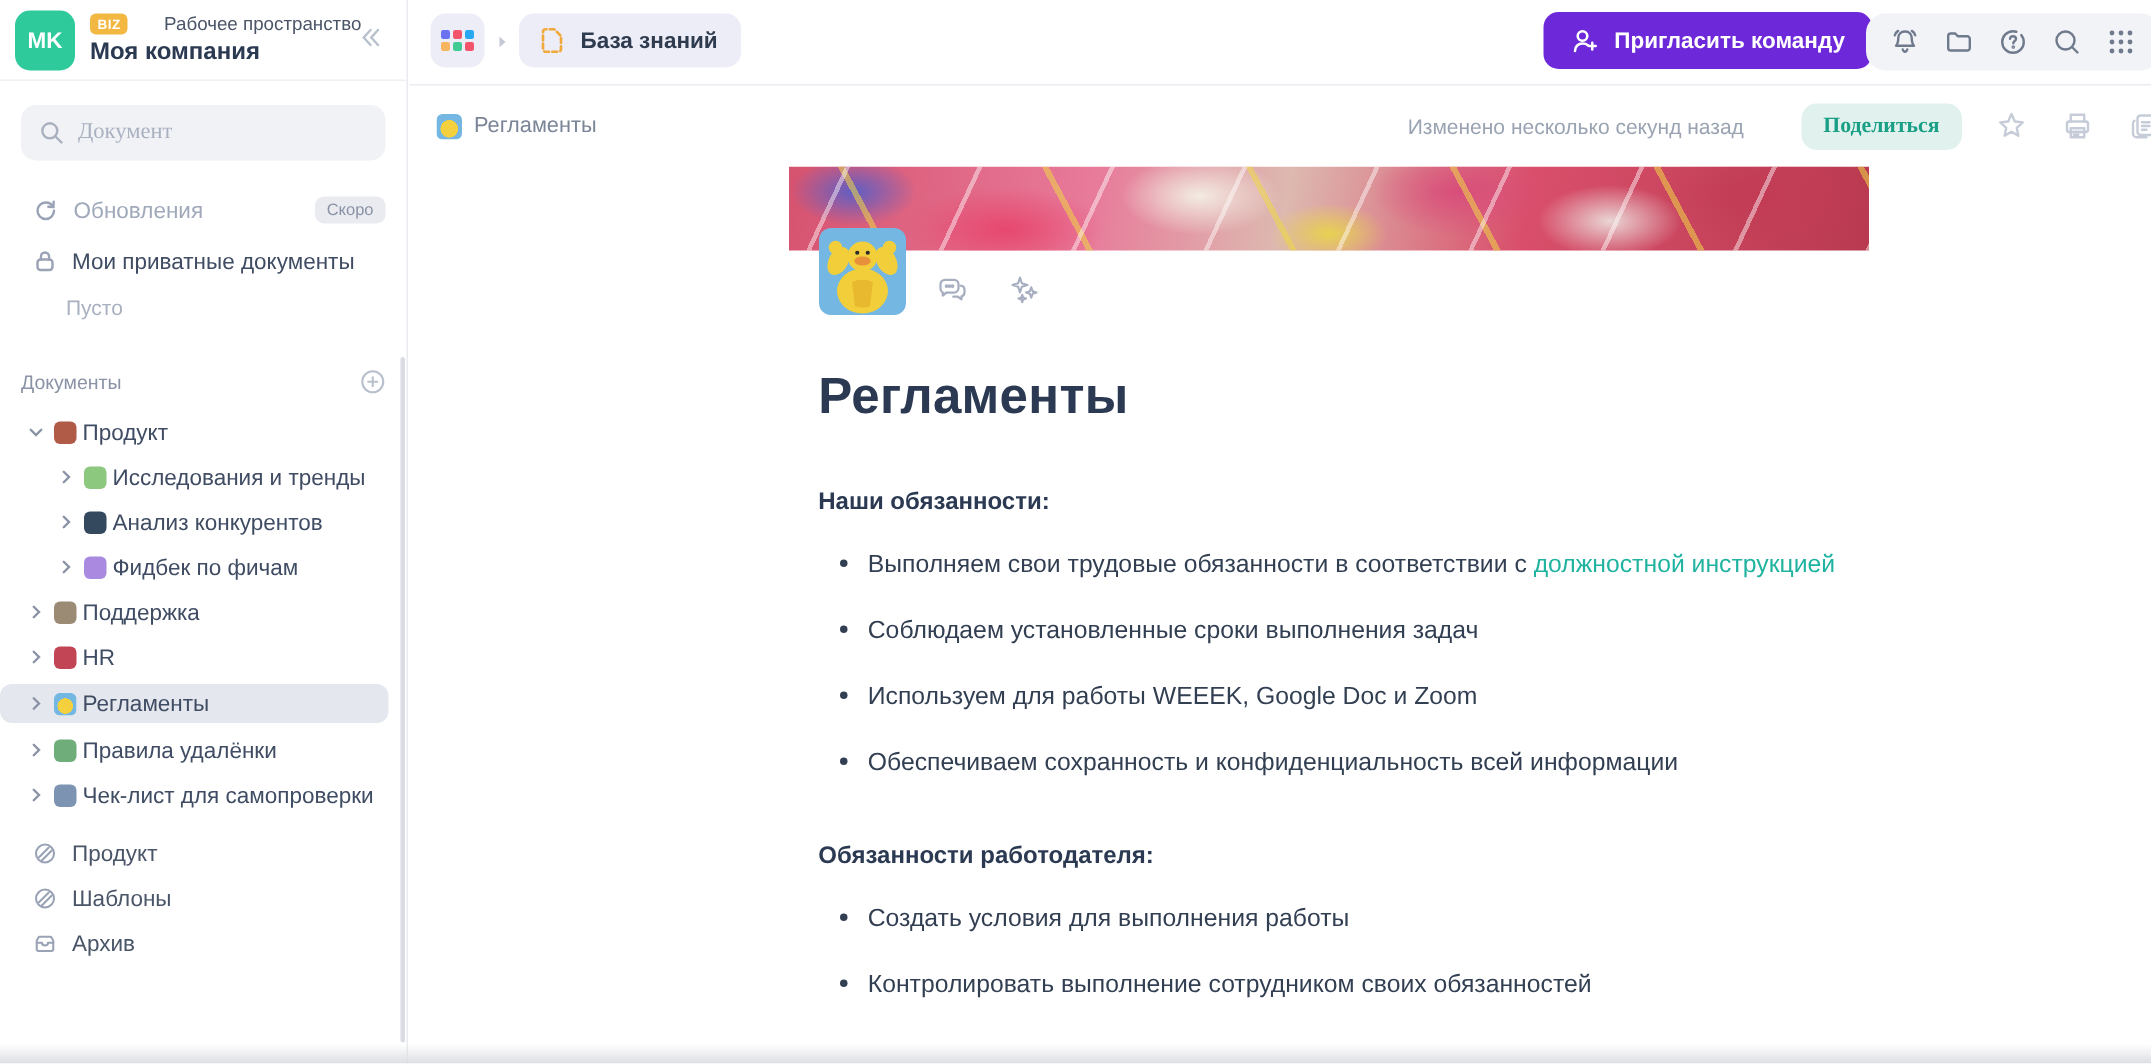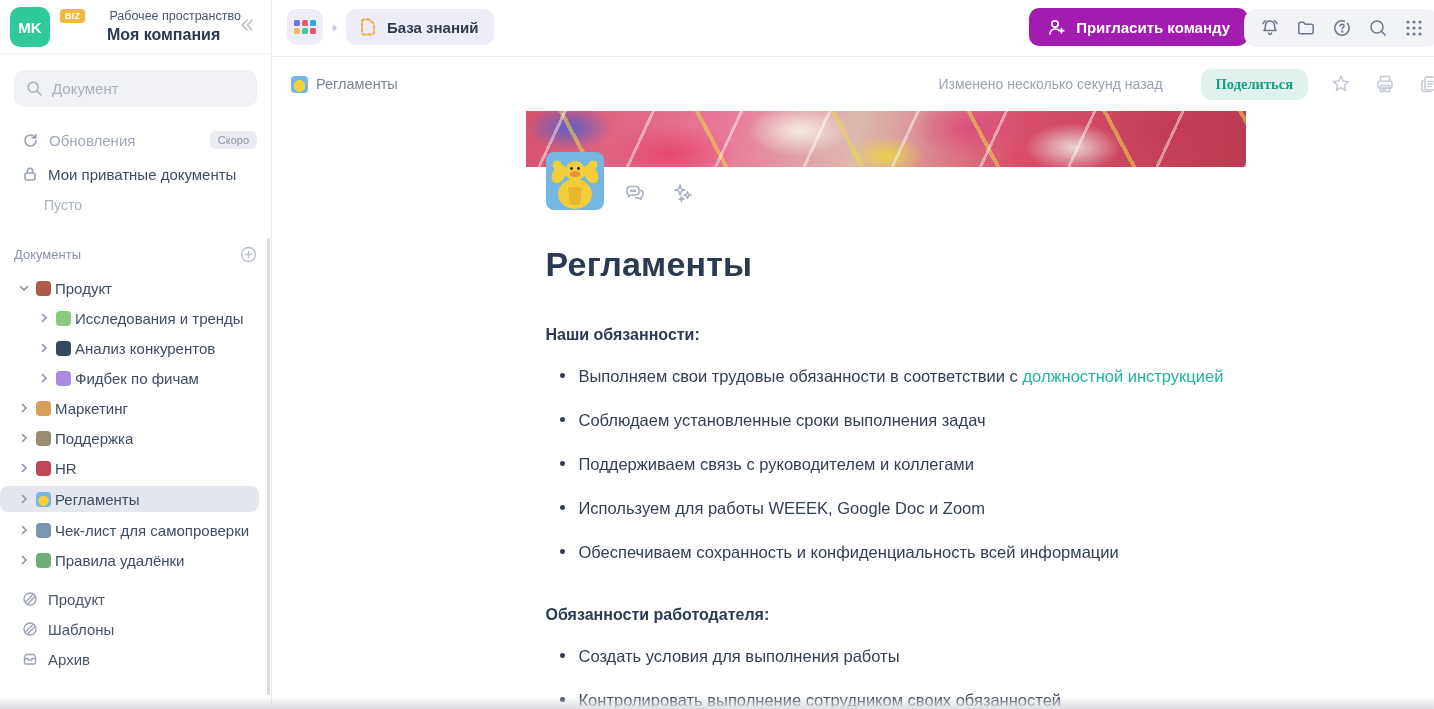--- a/index.html
+++ b/index.html
@@ -11,25 +11,25 @@
   }
   svg { display:block; }
 
   
   .sidebar { position:absolute; left:0; top:0; width:272px; height:709px; background:#fff; border-right:1px solid #e9ebf1; z-index:5; }
   .sb-header { height:54px; border-bottom:1px solid #eef0f4; position:relative; }
   .ws-avatar { position:absolute; left:10px; top:7px; width:40px; height:40px; border-radius:10px; background:#2fca9b; color:#fff; font-weight:700; font-size:15px; display:flex; align-items:center; justify-content:center; }
   .ws-top { position:absolute; left:60px; top:9px; display:flex; gap:24px; align-items:center; }
   .biz-badge { background:#f2b842; color:#fff; font-size:9px; font-weight:700; padding:2px 5px; border-radius:4px; letter-spacing:.3px; }
   .ws-label { font-size:12.5px; color:#4a5568; }
-  .ws-name { position:absolute; left:60px; top:26px; font-size:16px; font-weight:700; color:#2b3a52;margin-left:47px; }
+  .ws-name { position:absolute; left:60px; top:26px; font-size:16px; font-weight:700; color:#2b3a52; }
   .collapse-btn { position:absolute; right:16px; top:17px; color:#b9c0cd; cursor:pointer; }
 
   .sb-search { margin:16px 14px 0 14px; height:37px; background:#f1f2f6; border-radius:10px; display:flex; align-items:center; padding:0 12px; gap:9px; color:#a9b1c0; }
-  .sb-search input { border:0; outline:0; background:transparent; font-size:15px; color:#3a4660; width:100%; font-family:Liberation Sans, sans-serif; }
+  .sb-search input { border:0; outline:0; background:transparent; font-size:15px; color:#3a4660; width:100%; font-family:Liberation Serif, serif; }
   .sb-search input::placeholder { color:#a9b1c0; }
 
   .sb-nav { margin-top:21px; }
   .nav-row { display:flex; align-items:center; gap:10px; padding:0 14px 0 22px; height:24px; margin-bottom:10px; font-size:15px; color:#3f4c63; cursor:pointer; }
   .nav-row .nicon { color:#9aa3b5; flex:0 0 auto; }
   .nav-row.muted { color:#a0a9ba; }
   .soon-badge { margin-left:auto; background:#e9ebf0; color:#8a93a4; font-size:11px; padding:3px 8px; border-radius:6px; }
   .empty-row { padding-left:44px; font-size:14px; color:#a9b1c0; height:18px; margin-bottom:0; }
 
   .section-head { display:flex; align-items:center; justify-content:space-between; padding:0 14px 0 14px; margin-top:32px; margin-bottom:13px; }
@@ -51,21 +51,21 @@
 
   
   .main { position:absolute; left:273px; top:0; width:1225px; height:709px; background:#fff; }
   .topbar { height:57px; border-bottom:1px solid #e9ebf1; position:relative; }
   .app-grid-btn { position:absolute; left:14px; top:9px; width:36px; height:36px; background:#ecedf6; border-radius:10px; display:flex; align-items:center; justify-content:center; cursor:pointer; }
   .grid6 { display:grid; grid-template-columns:repeat(3,6px); grid-auto-rows:6px; gap:2px; }
   .grid6 span { border-radius:1.5px; }
   .crumb-chev { position:absolute; left:57px; top:22px; color:#c3c8d4; }
   .kb-tab { position:absolute; left:73px; top:9px; height:36px; background:#ecedf6; border-radius:10px; display:flex; align-items:center; gap:9px; padding:0 16px 0 12px; cursor:pointer; }
   .kb-tab .tab-label { font-size:15px; font-weight:700; color:#2f3b4e; }
-  .invite-btn { position:absolute; right:250px; top:8px; height:38px; background:#a21caf; color:#fff; border:0; border-radius:10px; display:flex; align-items:center; gap:10px; padding:0 18px; font-size:15px; font-weight:700; font-family:inherit; cursor:pointer; }
+  .invite-btn { position:absolute; right:250px; top:8px; height:38px; background:#6d28d9; color:#fff; border:0; border-radius:10px; display:flex; align-items:center; gap:10px; padding:0 18px; font-size:15px; font-weight:700; font-family:inherit; cursor:pointer; }
   .icon-pill { position:absolute; right:58px; top:9px; height:38px; background:#f2f3f7; border-radius:13px; display:flex; align-items:center; padding:0 8px; }
   .icon-pill .pbtn { width:36px; height:36px; display:flex; align-items:center; justify-content:center; color:#6f7a8d; cursor:pointer; }
   .user-avatar { position:absolute; right:9px; top:8px; width:38px; height:38px; border-radius:50%; background:#fff; border:1.5px solid #e4e6ee; cursor:pointer; }
 
   
   .doc-header { height:54px; position:relative; display:flex; align-items:center; }
   .dh-left { display:flex; align-items:center; gap:8px; margin-left:18px; }
   .dh-icon { width:17px; height:17px; border-radius:4px; }
   .dh-title { font-size:14.5px; color:#7b8598; }
   .dh-right { position:absolute; right:14px; display:flex; align-items:center; }
@@ -199,29 +199,20 @@
       </span>
     <span class="mini-ic" style="background:#a98ae0"></span>
     <span class="tree-label">Фидбек по фичам</span>
   </div>
   <div class="tree-row">
     <span class="chev">
         <svg width="12" height="12" viewBox="0 0 12 12" fill="none" stroke="currentColor" stroke-width="1.6" stroke-linecap="round">
           <path d="M4.5 2.5 L8 6 L4.5 9.5"></path>
         </svg>
       </span>
-    <span class="mini-ic" style="background:#d9a05b"></span>
-    <span class="tree-label">Маркетинг</span>
-  </div>
-  <div class="tree-row">
-    <span class="chev">
-        <svg width="12" height="12" viewBox="0 0 12 12" fill="none" stroke="currentColor" stroke-width="1.6" stroke-linecap="round">
-          <path d="M4.5 2.5 L8 6 L4.5 9.5"></path>
-        </svg>
-      </span>
     <span class="mini-ic" style="background:#9b8a74"></span>
     <span class="tree-label">Поддержка</span>
   </div>
   <div class="tree-row">
     <span class="chev">
         <svg width="12" height="12" viewBox="0 0 12 12" fill="none" stroke="currentColor" stroke-width="1.6" stroke-linecap="round">
           <path d="M4.5 2.5 L8 6 L4.5 9.5"></path>
         </svg>
       </span>
     <span class="mini-ic" style="background:#c24556"></span>
@@ -235,31 +226,31 @@
       </span>
     <span class="mini-ic duck-mini"></span>
     <span class="tree-label">Регламенты</span>
   </div>
   <div class="tree-row">
     <span class="chev">
         <svg width="12" height="12" viewBox="0 0 12 12" fill="none" stroke="currentColor" stroke-width="1.6" stroke-linecap="round">
           <path d="M4.5 2.5 L8 6 L4.5 9.5"></path>
         </svg>
       </span>
+    <span class="mini-ic" style="background:#6fae7a"></span>
+    <span class="tree-label">Правила удалёнки</span>
+  </div>
+  <div class="tree-row">
+    <span class="chev">
+        <svg width="12" height="12" viewBox="0 0 12 12" fill="none" stroke="currentColor" stroke-width="1.6" stroke-linecap="round">
+          <path d="M4.5 2.5 L8 6 L4.5 9.5"></path>
+        </svg>
+      </span>
     <span class="mini-ic" style="background:#7d93b2"></span>
     <span class="tree-label">Чек-лист для самопроверки</span>
-  </div>
-  <div class="tree-row">
-    <span class="chev">
-        <svg width="12" height="12" viewBox="0 0 12 12" fill="none" stroke="currentColor" stroke-width="1.6" stroke-linecap="round">
-          <path d="M4.5 2.5 L8 6 L4.5 9.5"></path>
-        </svg>
-      </span>
-    <span class="mini-ic" style="background:#6fae7a"></span>
-    <span class="tree-label">Правила удалёнки</span>
   </div>
 
   <div class="sb-footer">
     <div class="nav-row">
       <span class="nicon">
         <svg width="16" height="16" viewBox="0 0 16 16" fill="none" stroke="currentColor" stroke-width="1.4" stroke-linecap="round">
             <circle cx="8" cy="8" r="6"></circle>
             <path d="M4 10.5 L10.5 4 M6 12.5 L12.5 6"></path>
           </svg>
       </span>
@@ -445,21 +436,20 @@
         </span>
       </div>
 
       <div class="doc-body">
         <h1 class="doc-title">Регламенты</h1>
 
         <div class="sec-head">Наши обязанности:</div>
         <ul class="doc-list">
           <li><span>Выполняем свои трудовые обязанности в соответствии с </span><a class="doc-link">должностной инструкцией</a></li>
           <li>Соблюдаем установленные сроки выполнения задач</li>
-          <li>Поддерживаем связь с руководителем и коллегами</li>
           <li>Используем для работы WEEEK, Google Doc и Zoom</li>
           <li>Обеспечиваем сохранность и конфиденциальность всей информации</li>
         </ul>
 
         <div class="sec-head">Обязанности работодателя:</div>
         <ul class="doc-list">
           <li>Создать условия для выполнения работы</li>
           <li>Контролировать выполнение сотрудником своих обязанностей</li>
 
         </ul>

